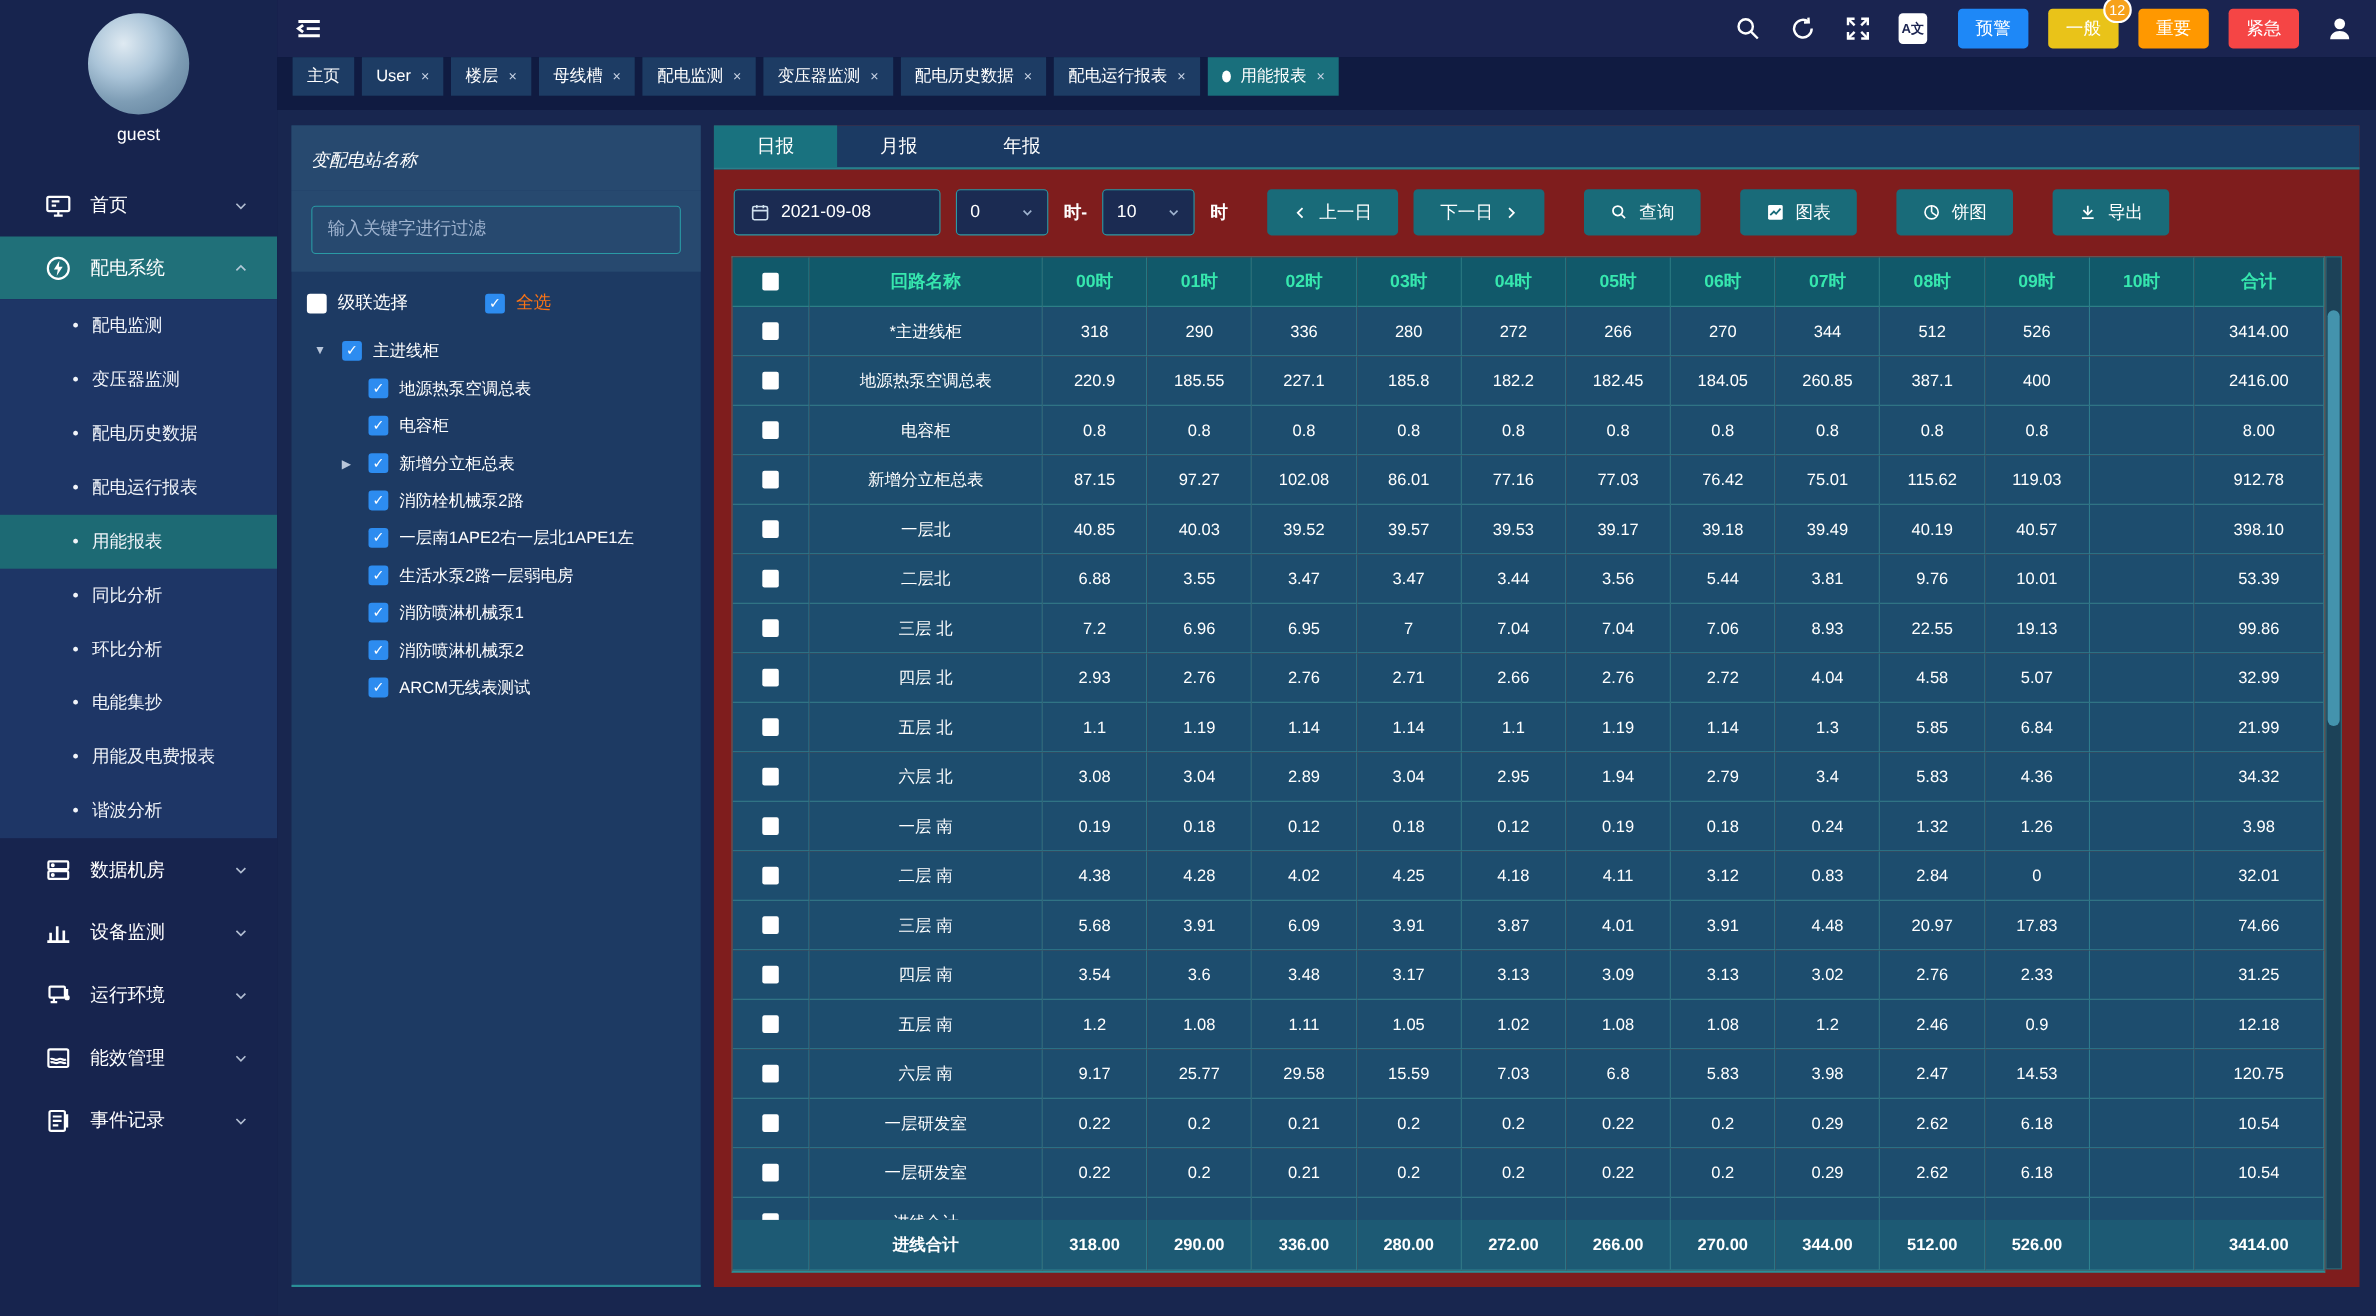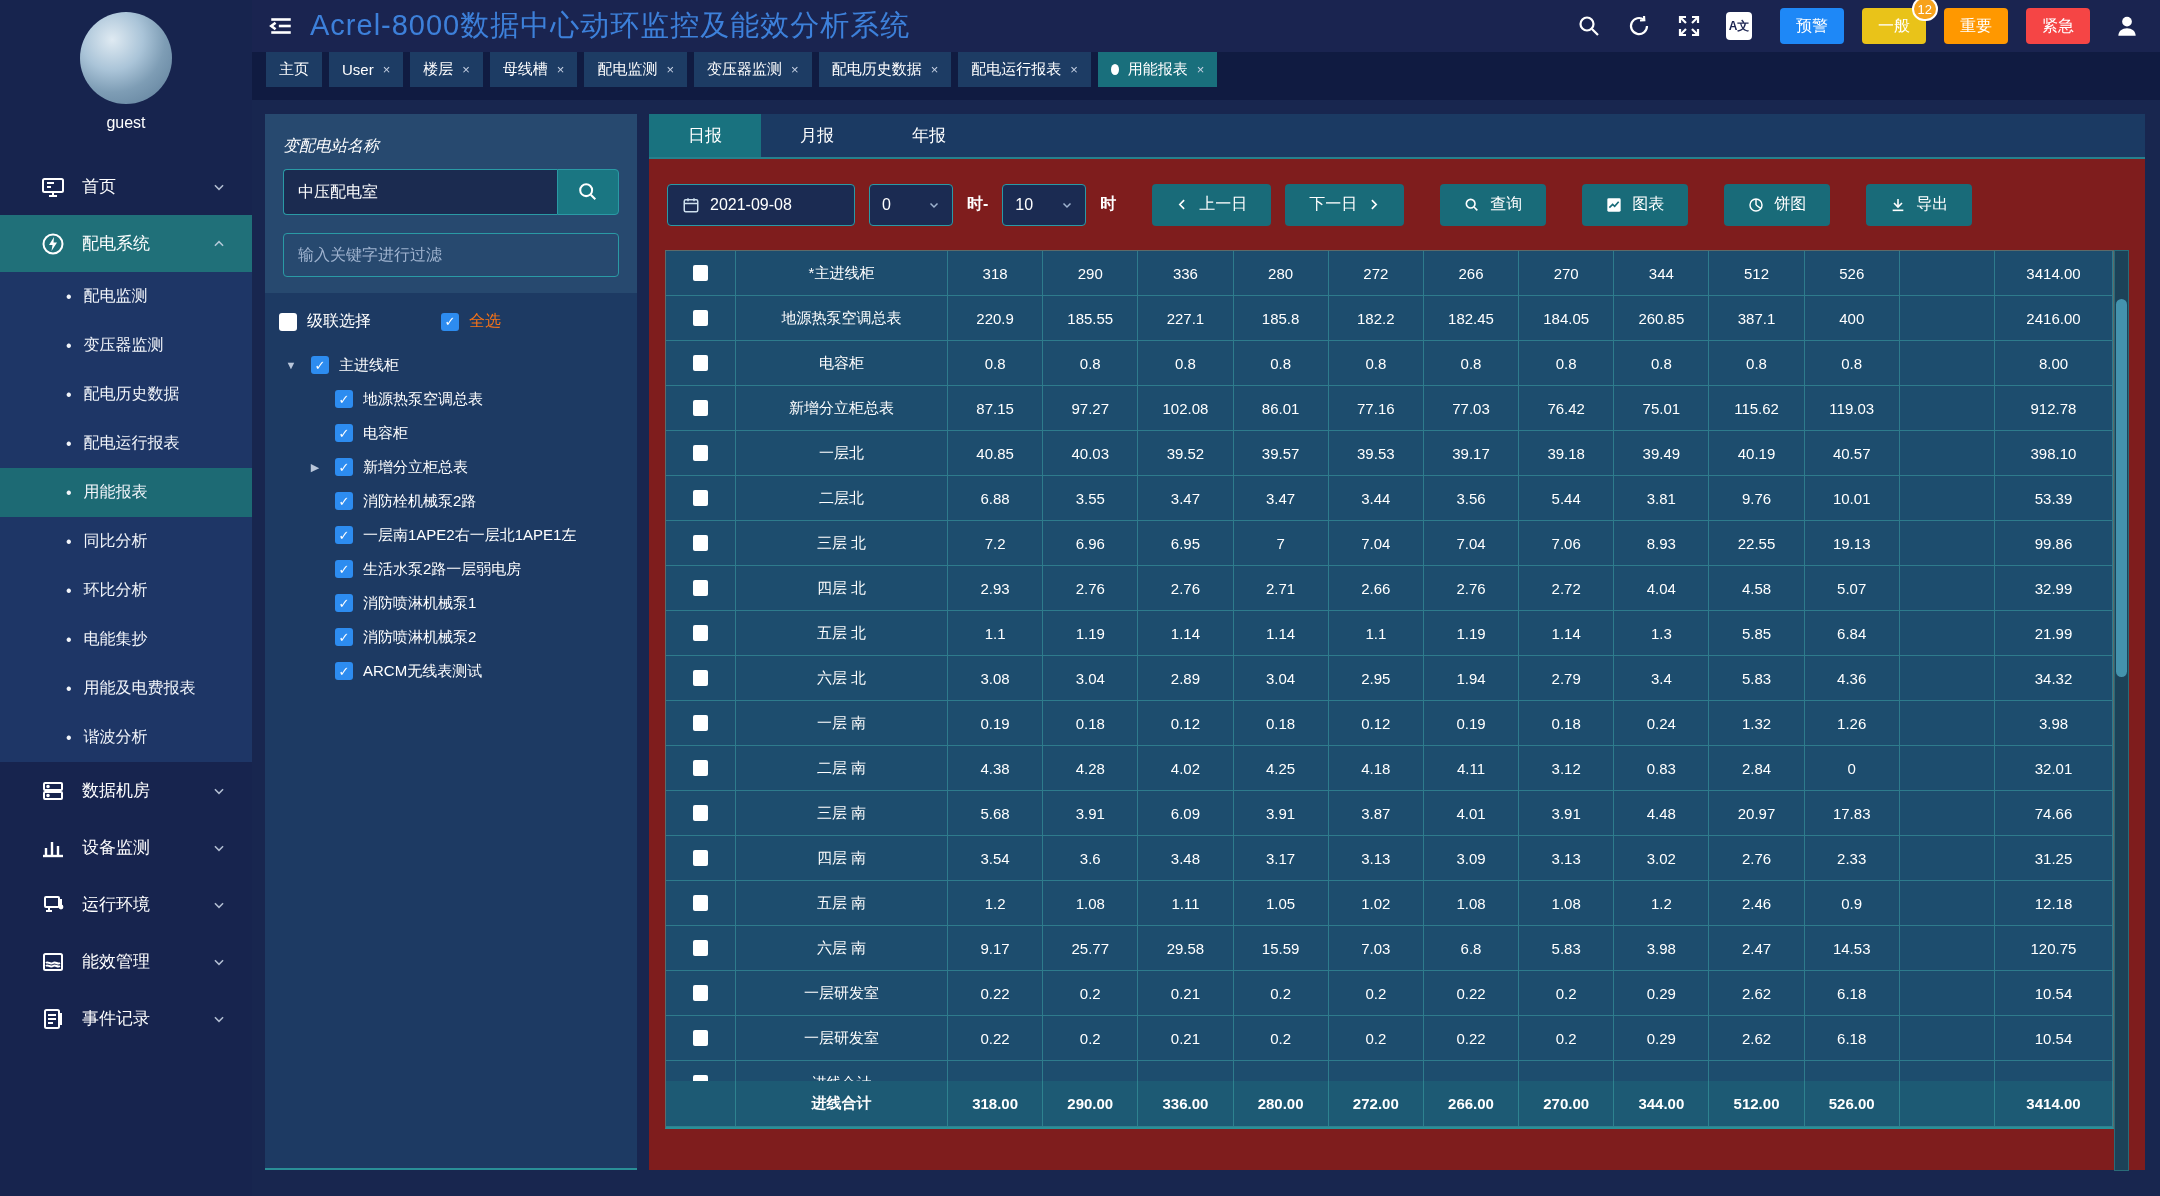--- a/index.html
+++ b/index.html
@@ -271,21 +271,20 @@
 
 <div class="topbar">
   <div class="collapse-btn">
     <svg width="26" height="26" viewBox="0 0 24 24" stroke="#fff" stroke-width="2.4" fill="none">
       <line x1="3" y1="6" x2="21" y2="6"></line>
         <line x1="10" y1="12" x2="21" y2="12"></line>
       <polyline points="7,9 3,12 7,15"></polyline>
         <line x1="3" y1="18" x2="21" y2="18"></line>
     </svg>
   </div>
-  <div class="app-title">Acrel-8000数据中心动环监控及能效分析系统</div>
   <div class="topbar-right">
     <div class="tb-icon">
       <svg width="24" height="24" viewBox="0 0 24 24" stroke="#fff" stroke-width="2.2" fill="none">
         <circle cx="10" cy="10" r="6.5"></circle>
           <line x1="15" y1="15" x2="21" y2="21"></line>
       </svg>
     </div>
     <div class="tb-icon">
       <svg width="24" height="24" viewBox="0 0 24 24" stroke="#fff" stroke-width="2.2" fill="none">
         <path d="M20 12a8 8 0 1 1-3-6.2"></path>
@@ -366,29 +365,20 @@
       <span>用能报表</span>
       <span class="x">×</span>
     </div>
   </div>
 
 <div class="content">
 
   <div class="filter-panel">
     <div class="fp-top">
       <div class="fp-label">变配电站名称</div>
-      <div class="fp-search-row">
-        <input class="fp-input" value="中压配电室" style="">
-        <div class="fp-search-btn">
-          <svg width="22" height="22" viewBox="0 0 24 24" stroke="#fff" stroke-width="2.2" fill="none">
-            <circle cx="10" cy="10" r="6.5"></circle>
-              <line x1="15" y1="15" x2="20" y2="20"></line>
-          </svg>
-        </div>
-      </div>
     </div>
     <div class="fp-filter-wrap">
       <input class="fp-filter" placeholder="输入关键字进行过滤" style="">
     </div>
     <div class="fp-checkrow">
       <div class="cb unchecked"></div>
       <span class="lbl">级联选择</span>
       <span class="all">
         <span class="cb checked">✓</span>
         <span class="lbl">全选</span>
@@ -533,20 +523,40 @@
               <polyline points="6,9 12,15 18,9"></polyline>
               <line x1="4" y1="20" x2="20" y2="20"></line>
             </svg>
           </span>
         <span>导出</span>
       </button>
     </div>
 
     <div class="table-area">
       <div class="tgrid">
+        <div class="thead" id="thead">
+            <div class="trow">
+              <div class="tcell">
+                <div class="row-cb"></div>
+              </div>
+              <div class="tcell">回路名称</div>
+              <div class="tcell">00时</div>
+              <div class="tcell">01时</div>
+              <div class="tcell">02时</div>
+              <div class="tcell">03时</div>
+              <div class="tcell">04时</div>
+              <div class="tcell">05时</div>
+              <div class="tcell">06时</div>
+              <div class="tcell">07时</div>
+              <div class="tcell">08时</div>
+              <div class="tcell">09时</div>
+              <div class="tcell">10时</div>
+              <div class="tcell">合计</div>
+            </div>
+          </div>
         <div class="tbody-clip" id="tbody">
             <div class="trow">
               <div class="tcell">
                 <div class="row-cb"></div>
               </div>
               <div class="tcell">*主进线柜</div>
               <div class="tcell">318</div>
               <div class="tcell">290</div>
               <div class="tcell">336</div>
               <div class="tcell">280</div>

